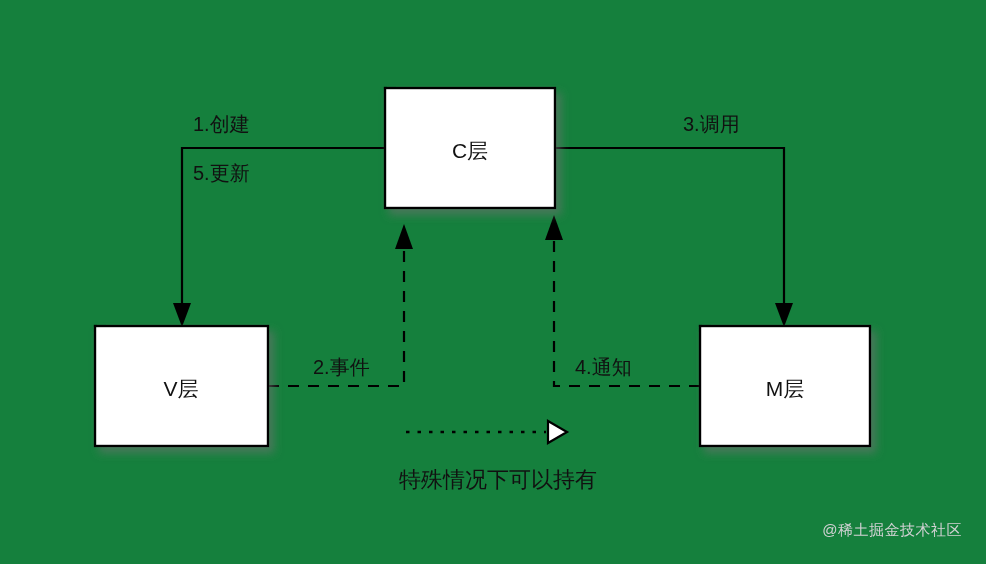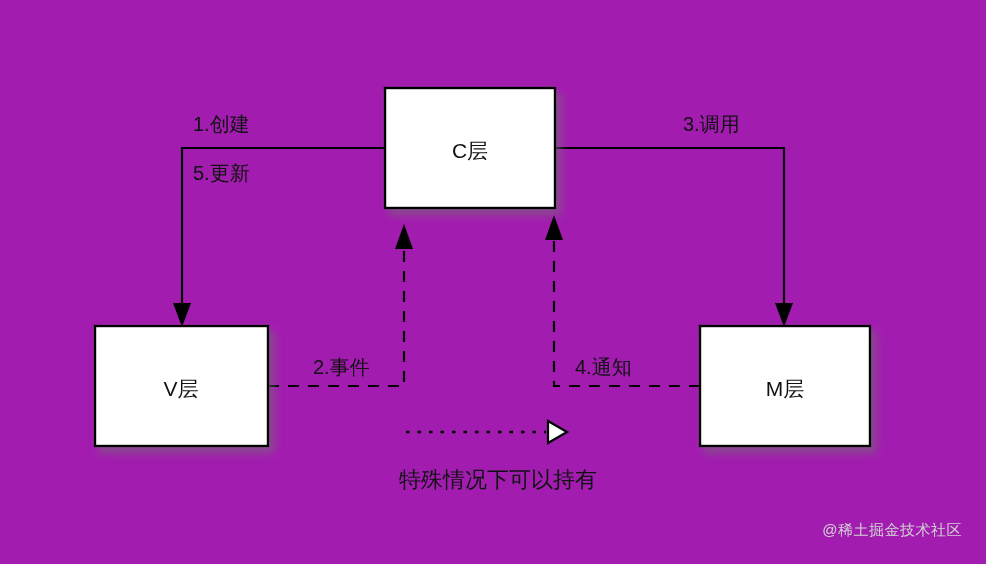--- a/index.html
+++ b/index.html
@@ -8,21 +8,21 @@
     padding: 0;
     background: #ffffff;
   }
   body {
     font-family: "Liberation Sans", "DejaVu Sans", sans-serif;
   }
   #canvas {
     position: relative;
     width: 986px;
     height: 564px;
-    background: #a21caf;
+    background: #15803d;
     overflow: hidden;
   }
   svg#diagram {
     position: absolute;
     left: 0;
     top: 0;
     width: 986px;
     height: 564px;
     display: block;
   }

